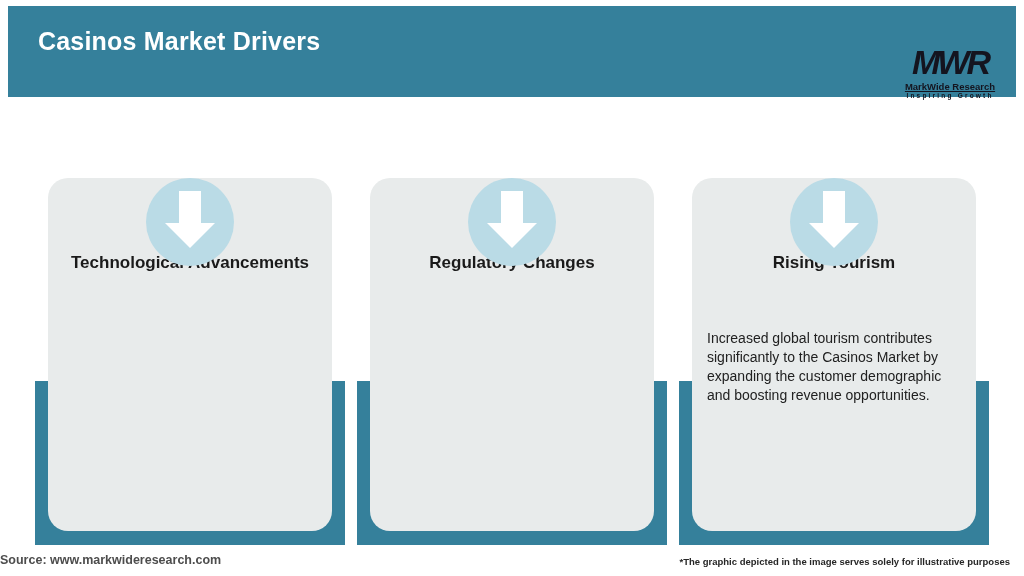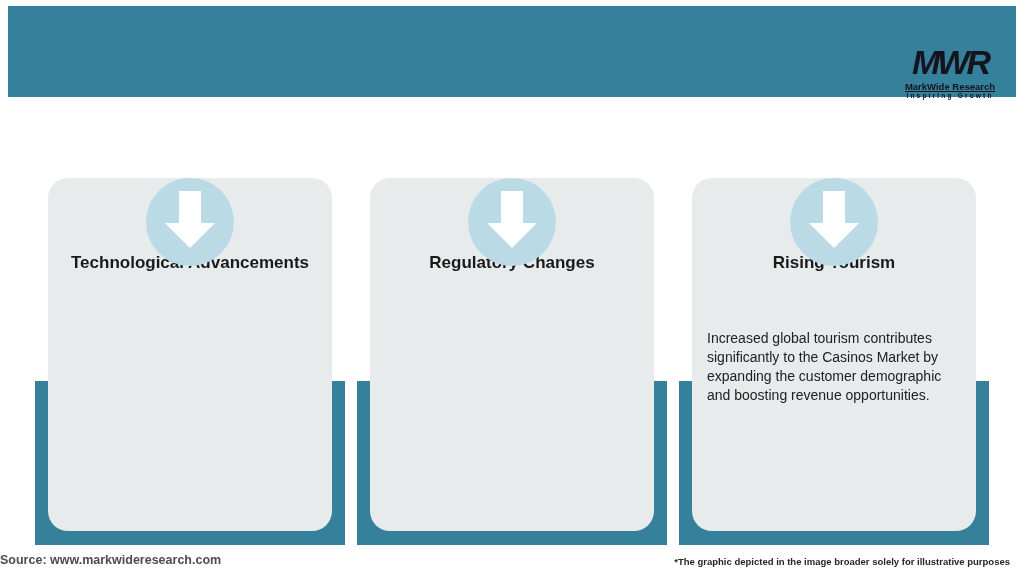--- a/index.html
+++ b/index.html
@@ -128,20 +128,21 @@
     font-weight: bold;
     color: #262626;
   }
 </style>
 </head>
 <body>
 
 <div class="canvas">
 
   <div class="header-bar">
+    <div class="page-title">Casinos Market Drivers</div>
     <div class="brand-logo">
       <div class="brand-monogram">MWR</div>
       <div class="brand-name">MarkWide Research</div>
       <div class="brand-tagline">Inspiring Growth</div>
     </div>
   </div>
 
   <div class="card-slot slot-0">
     <div class="card-backdrop"></div>
     <div class="card">
@@ -176,15 +177,15 @@
           <rect x="33" y="13" width="22" height="32" fill="#ffffff"></rect>
           <polygon points="19,45 69,45 44,70" fill="#ffffff"></polygon>
         </svg>
       </div>
       <div class="card-title">Rising Tourism</div>
       <div class="card-description">Increased global tourism contributes significantly to the Casinos Market by expanding the customer demographic and boosting revenue opportunities.</div>
     </div>
   </div>
 
   <div class="source-text">Source: www.markwideresearch.com</div>
-  <div class="disclaimer-text">*The graphic depicted in the image broader solely for illustrative purposes</div>
+  <div class="disclaimer-text">*The graphic depicted in the image serves solely for illustrative purposes</div>
 
 </div>
 
 </body></html>

